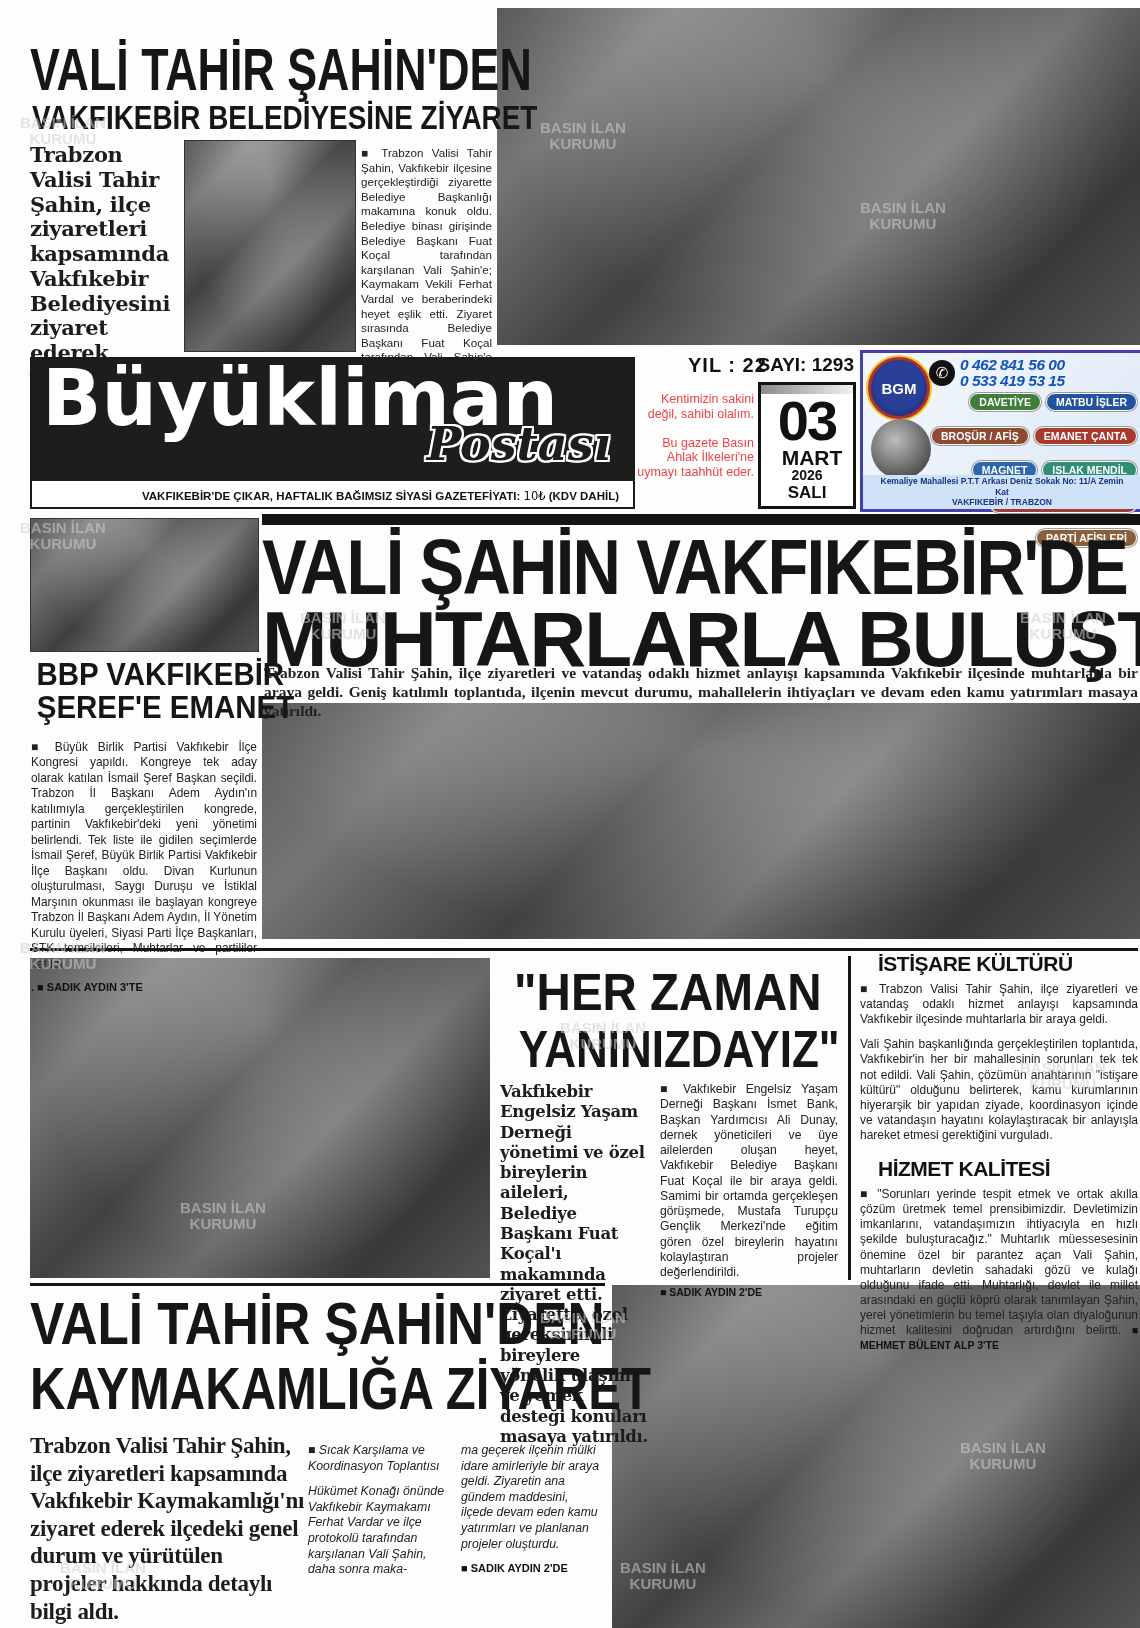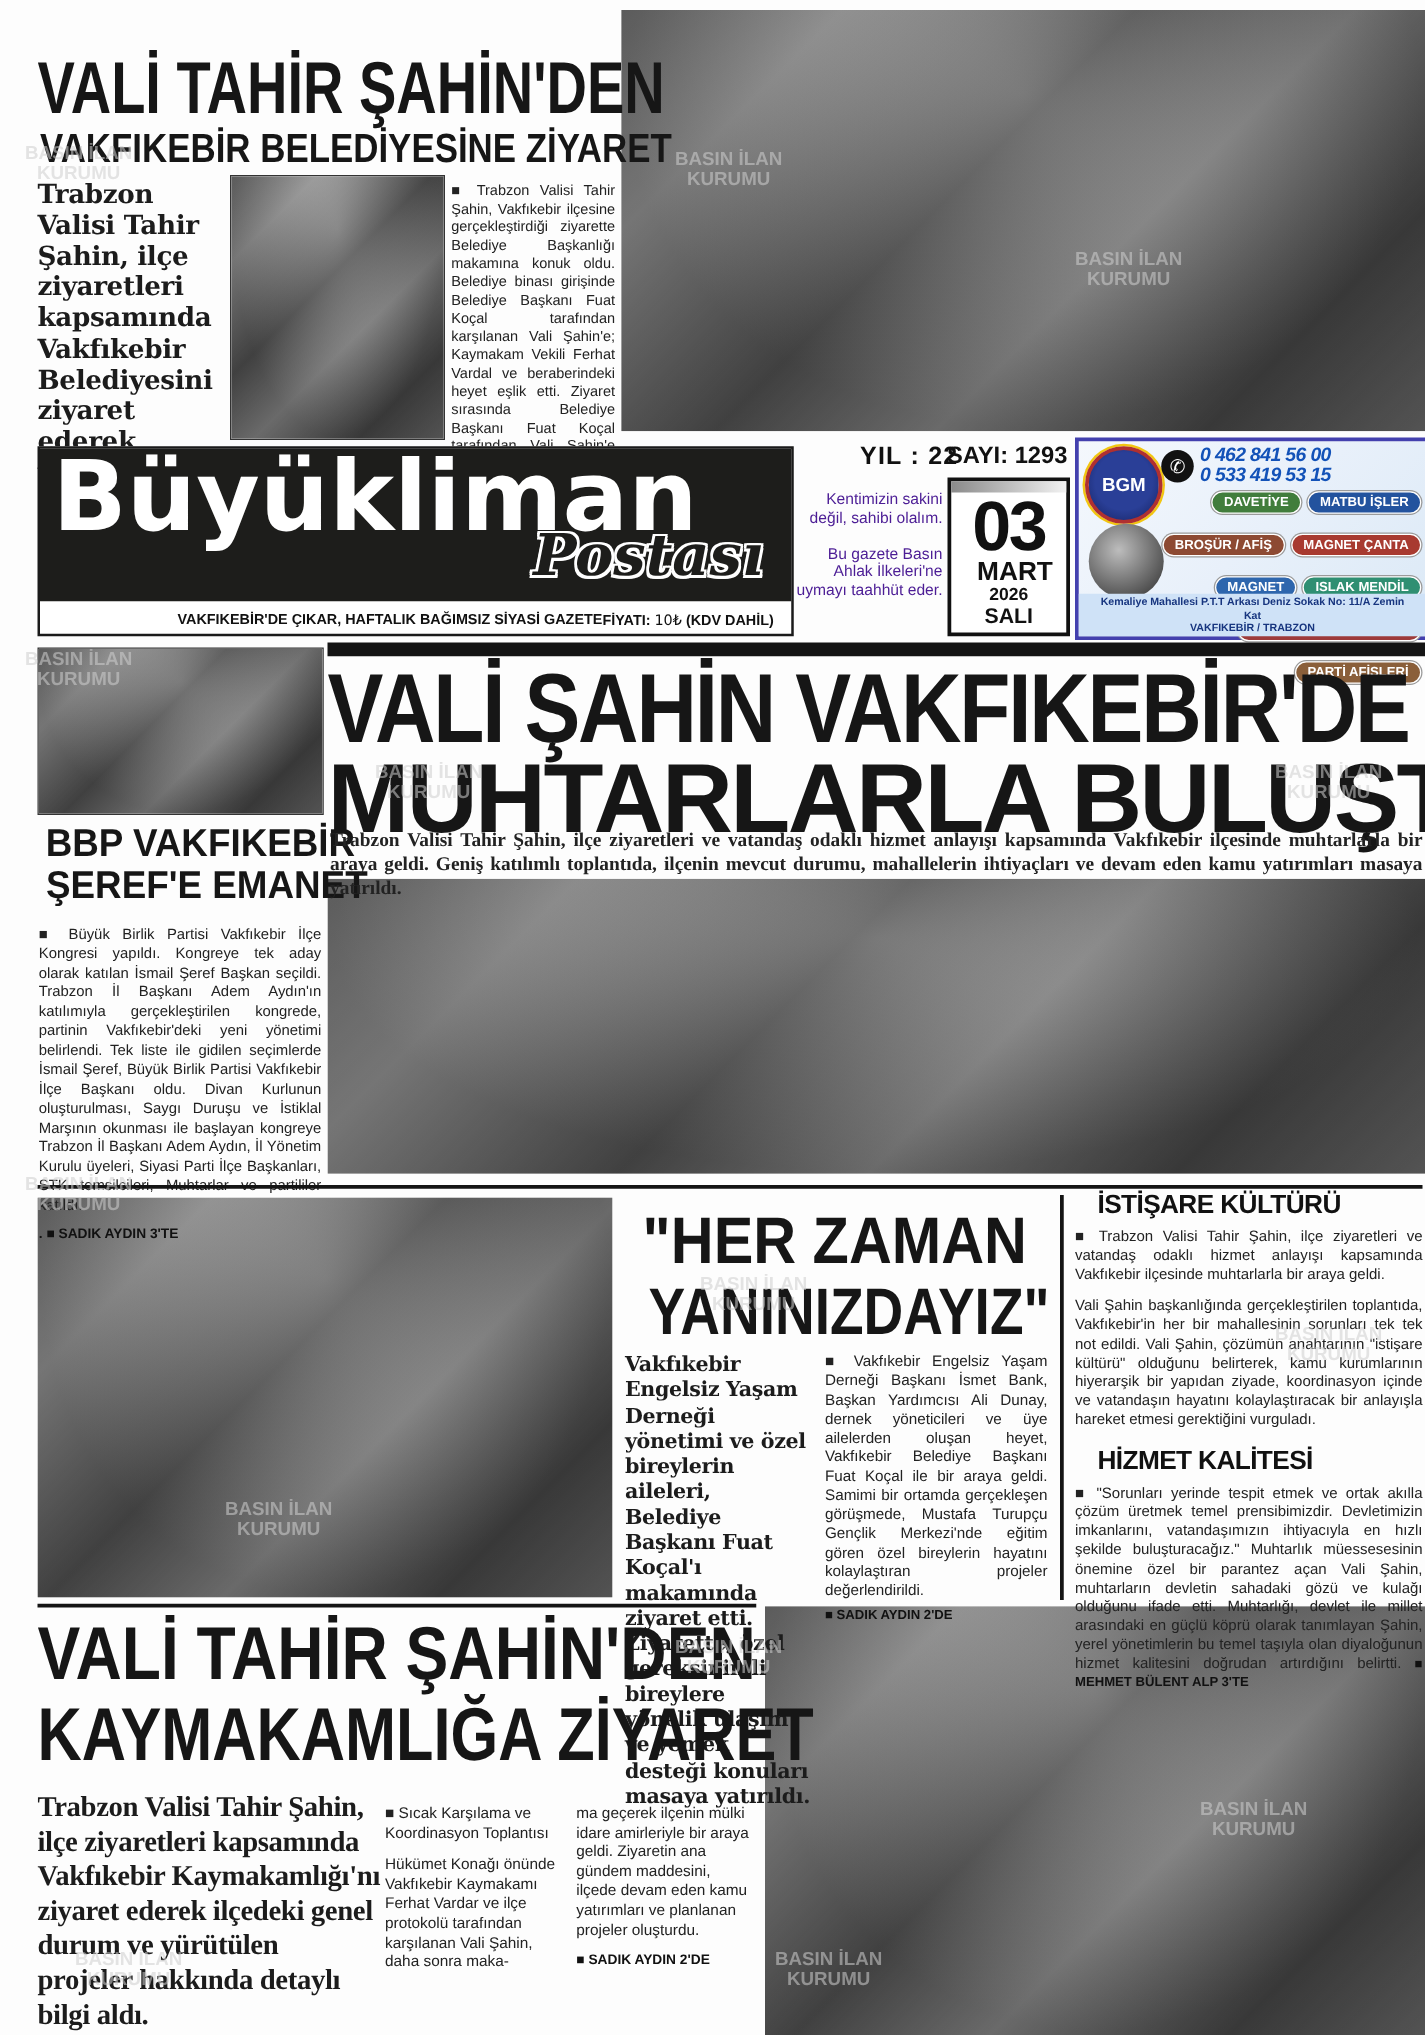--- a/index.html
+++ b/index.html
@@ -39,21 +39,21 @@
             font-weight:bold;font-size:46px;color:#1d1d1b;
             text-shadow:-2px -2px 0 #fff,2px -2px 0 #fff,-2px 2px 0 #fff,2px 2px 0 #fff,0 -2px 0 #fff,0 2px 0 #fff,-2px 0 0 #fff,2px 0 0 #fff;}
   #mast-info{position:absolute;left:0;right:0;bottom:0;height:22px;display:flex;align-items:center;
              justify-content:space-between;padding:0 14px 0 110px;font-weight:bold;font-size:11.5px;white-space:nowrap;}
   #mast-info .price{font-weight:normal;font-family:"DejaVu Sans",sans-serif;}
 
   
   #issue{position:absolute;left:636px;top:352px;width:220px;height:153px;z-index:2;}
   #issue .yil{position:absolute;left:28px;top:2px;font-weight:bold;font-size:20px;letter-spacing:1px;margin-left:24px;}
   #issue .sayi{position:absolute;right:2px;top:2px;font-weight:bold;font-size:19px;}
-  #issue .motto{position:absolute;left:0;top:40px;width:118px;text-align:right;font-size:12.5px;line-height:1.18;color:#4c1d95;}
+  #issue .motto{position:absolute;left:0;top:40px;width:118px;text-align:right;font-size:12.5px;line-height:1.18;color:#ef4444;}
   #issue .motto p{margin:0 0 14px 0;}
   #datebox{position:absolute;right:0;top:30px;width:92px;height:121px;border:3px solid #111;background:#fff;text-align:center;}
   #datebox .grad{height:9px;background:linear-gradient(to right,#8a8a8a,#f2f2f2);}
   #datebox .day{font-weight:bold;font-size:56px;line-height:.95;letter-spacing:-2px;}
   #datebox .month{font-weight:bold;font-size:21px;line-height:1;padding-left:10px;}
   #datebox .yr{font-weight:bold;font-size:14px;line-height:1.1;}
   #datebox .wd{font-weight:bold;font-size:17px;line-height:1.1;}
 
   
   #adbox{position:absolute;left:860px;top:350px;width:278px;height:156px;z-index:2;
@@ -78,21 +78,21 @@
   
   .blackbar{position:absolute;background:#141414;z-index:2;}
 
   
   #istisare-col{position:absolute;left:860px;top:948px;width:278px;z-index:2;}
   #istisare-col h3{font-size:21px;font-weight:bold;margin:4px 0 6px 18px;letter-spacing:-.5px;}
   #istisare-col p{font-size:12px;line-height:1.26;text-align:justify;margin:0 0 10px 0;color:#222;}
   #istisare-col .byline{font-size:10.5px;}
 
   .smallcol{font-size:12.3px;line-height:1.27;}
-  .smallcol p{margin:0 0 10px 0;}
+  .smallcol p{margin:0 0 10px 0;font-style:italic;}
 </style>
 </head>
 <body>
 
 <div id="page">
 
   <div class="wm" style="left:20px;top:115px">
       <span>BASIN İLAN</span>
       <span>KURUMU</span>
     </div>
@@ -211,21 +211,21 @@
       </div>
     </div>
     <div id="ad-money"></div>
     <div id="ad-pills">
       <div class="row">
         <span class="pill" style="background: rgb(65, 125, 60);">DAVETİYE</span>
         <span class="pill" style="background: rgb(35, 83, 158);">MATBU İŞLER</span>
       </div>
       <div class="row">
         <span class="pill" style="background: rgb(141, 74, 51);">BROŞÜR / AFİŞ</span>
-        <span class="pill" style="background: rgb(168, 58, 48);">MAGNET ÇANTA</span>
+        <span class="pill" style="background: rgb(168, 58, 48);">EMANET ÇANTA</span>
       </div>
       <div class="row">
         <span class="pill" style="background: rgb(46, 102, 173);">MAGNET</span>
         <span class="pill" style="background: rgb(47, 143, 114);">ISLAK MENDİL</span>
       </div>
       <div class="row">
         <span class="pill" style="background: rgb(157, 58, 58);">PROMOSYON ÜRÜNLERİ</span>
       </div>
       <div class="row">
         <span class="pill" style="background: rgb(138, 95, 58);">PARTİ AFİŞLERİ</span>

